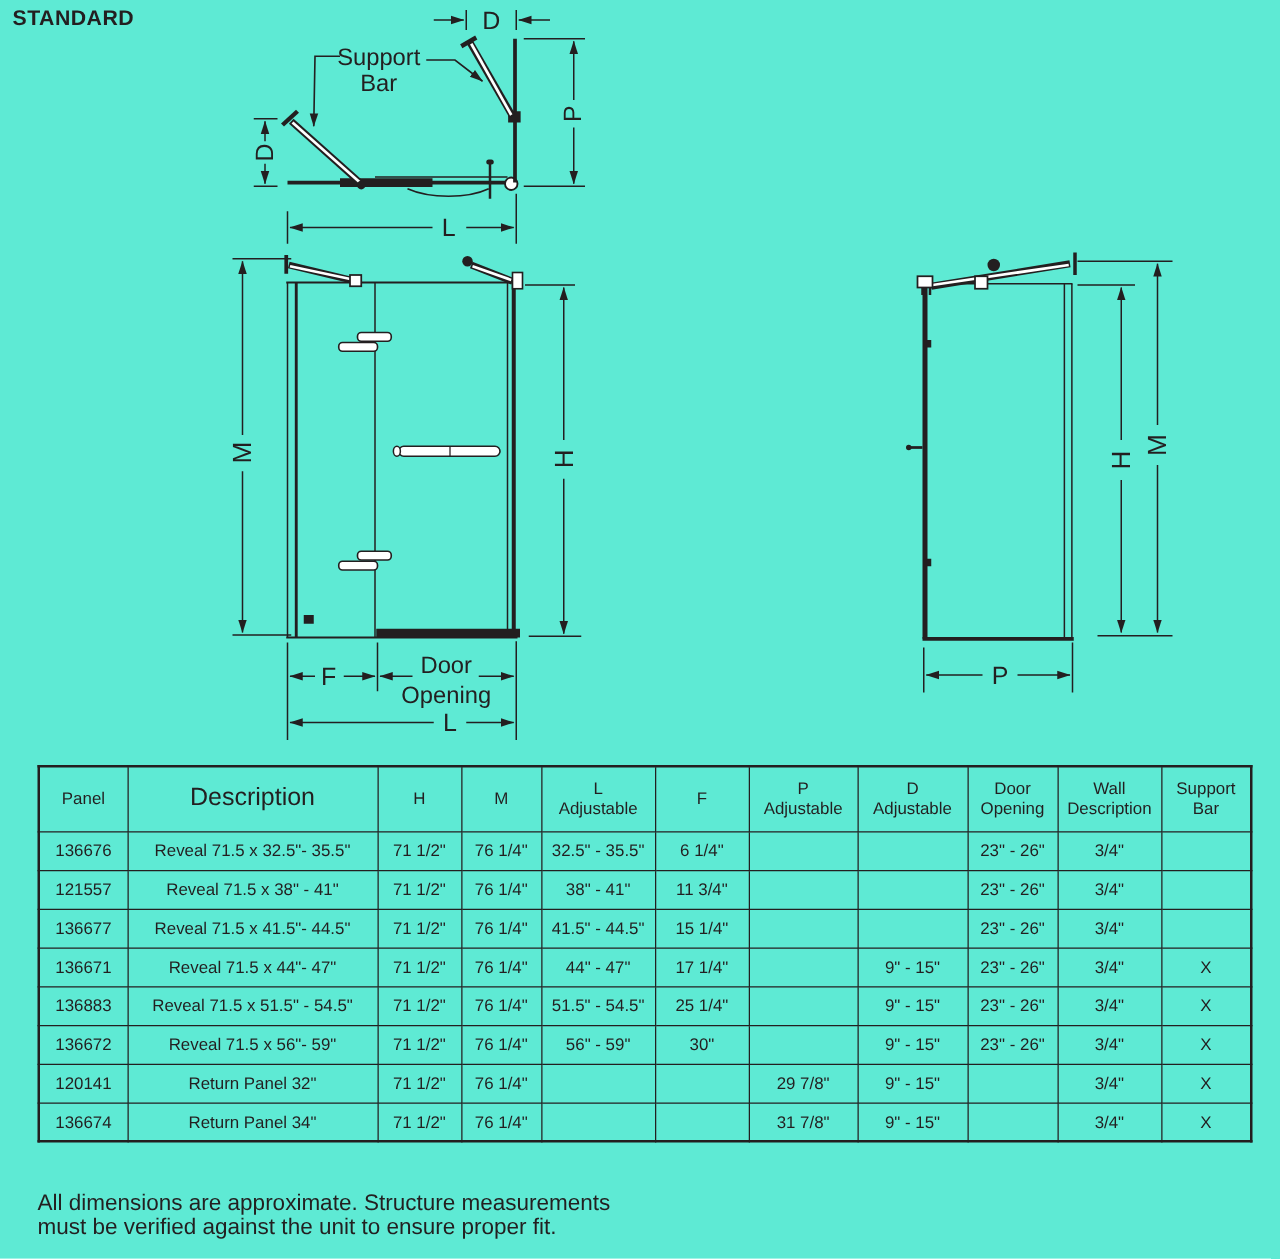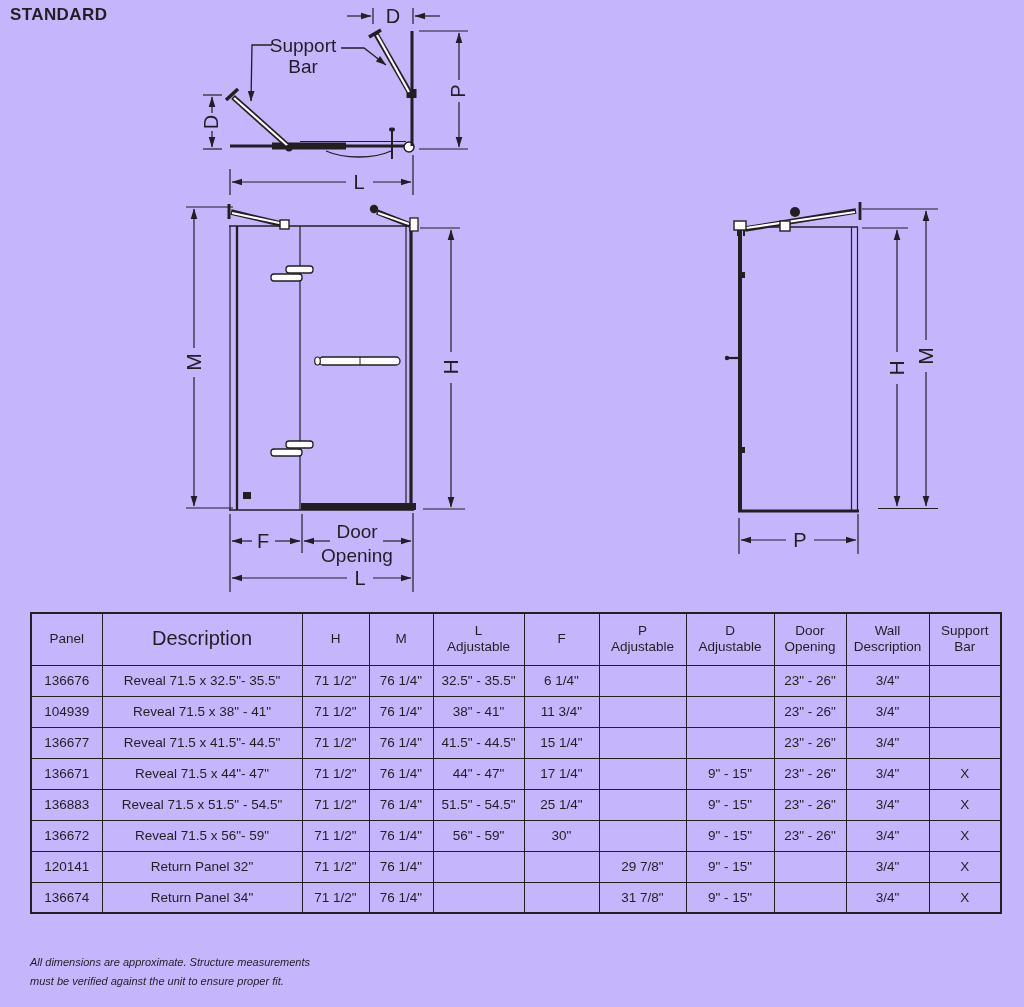--- a/index.html
+++ b/index.html
@@ -1,35 +1,35 @@
 <!DOCTYPE html>
 <html><head>
 <meta charset="utf-8">
 <style>
   html,body{margin:0;padding:0;background:#fff;}
-  .page{position:relative;width:1024px;height:1007px;background:#c4b5fd;
+  .page{position:relative;width:1024px;height:1007px;background:#5eead4;
         font-family:"Liberation Sans",sans-serif;color:#231f20;overflow:hidden;}
   .title{position:absolute;left:10px;top:5px;font-size:17px;font-weight:bold;letter-spacing:.4px;}
   .drawing{position:absolute;left:0;top:0;}
   .drawing text{fill:#231f20;stroke:none;font-family:"Liberation Sans",sans-serif;}
   .ln{stroke:#231f20;fill:none;}
   .hw{stroke:#ffffff;fill:none;}
   .fl{fill:#231f20;stroke:none;}
   .wb{fill:#ffffff;stroke:#231f20;}
   .spec-table{position:absolute;left:30px;top:612px;border-collapse:collapse;table-layout:fixed;
               border:2px solid #231f20;}
   .spec-table th,.spec-table td{border:1px solid #231f20;text-align:center;vertical-align:middle;
               padding:0;white-space:nowrap;overflow:hidden;font-weight:normal;}
   .spec-table th{font-size:13.5px;}
   .spec-table td{font-size:13.5px;}
   .spec-table thead tr{height:52px;}
   .spec-table tbody tr{height:31px;padding-left:36px;}
   .thl{display:block;line-height:1.18;}
   .desc-h .thl{font-size:20px;}
-  .footer{position:absolute;left:30px;top:953px;font-size:11px;line-height:19px;font-style:italic;}
+  .footer{position:absolute;left:30px;top:953px;font-size:18px;line-height:19px;}
 </style>
 </head>
 <body>
 
 <div class="page">
 
   <div class="title">STANDARD</div>
 
   <svg class="drawing" width="1024" height="600" viewBox="0 0 1024 600">
     <defs>
@@ -286,21 +286,21 @@
           <td>76 1/4"</td>
           <td>32.5" - 35.5"</td>
           <td>6 1/4"</td>
           <td></td>
           <td></td>
           <td>23" - 26"</td>
           <td>3/4"</td>
           <td></td>
         </tr>
         <tr>
-          <td>104939</td>
+          <td>121557</td>
           <td>Reveal 71.5 x 38" - 41"</td>
           <td>71 1/2"</td>
           <td>76 1/4"</td>
           <td>38" - 41"</td>
           <td>11 3/4"</td>
           <td></td>
           <td></td>
           <td>23" - 26"</td>
           <td>3/4"</td>
           <td></td>

